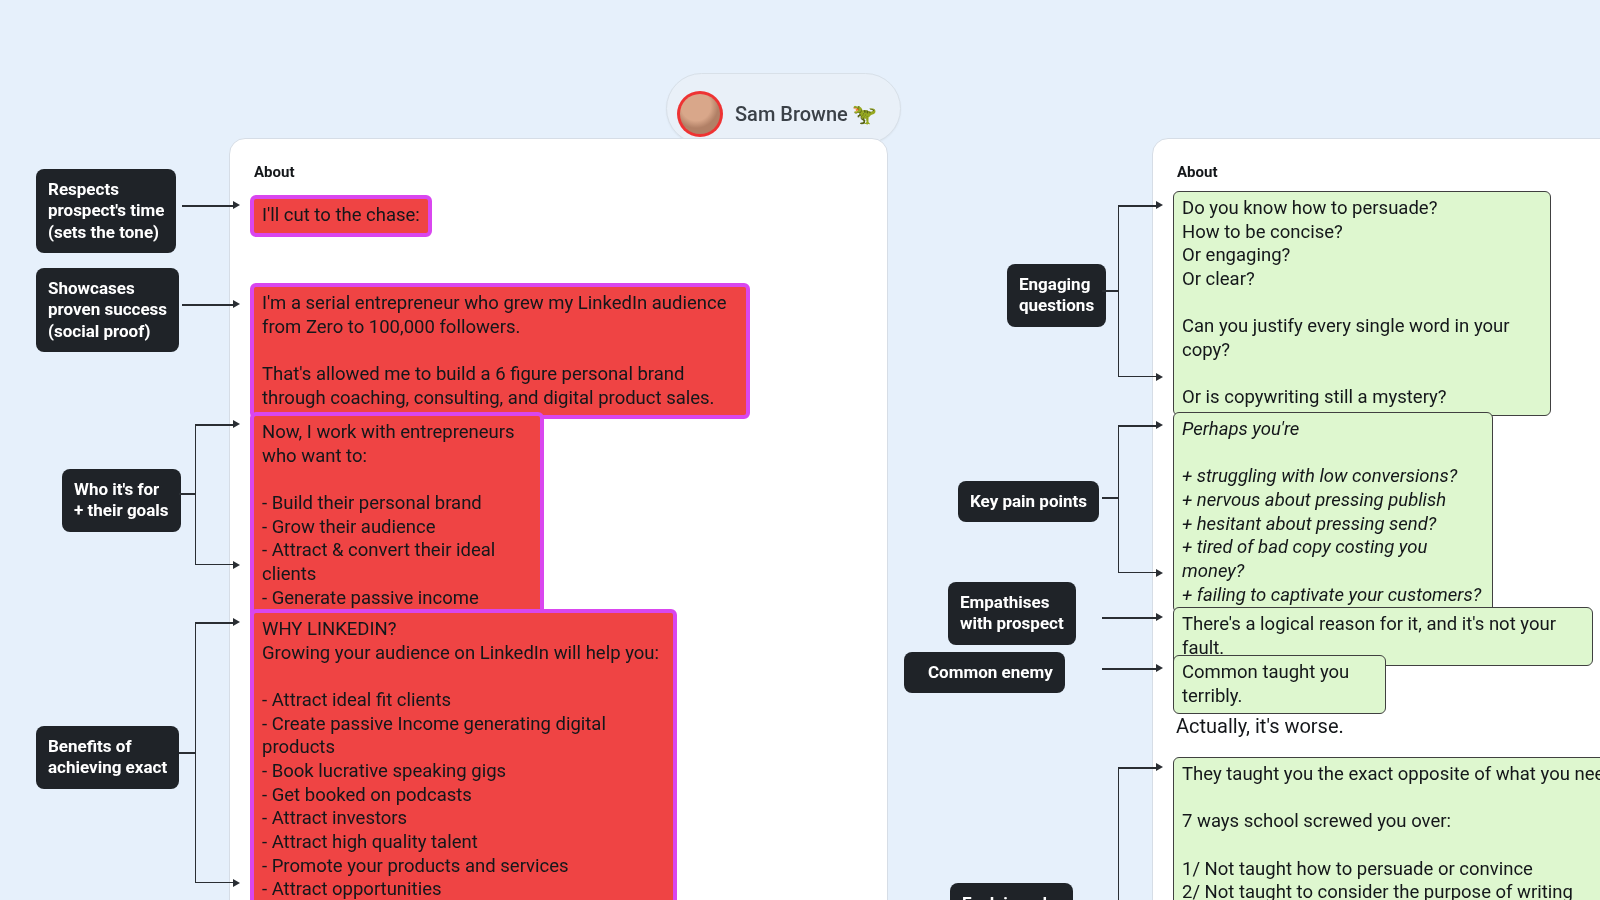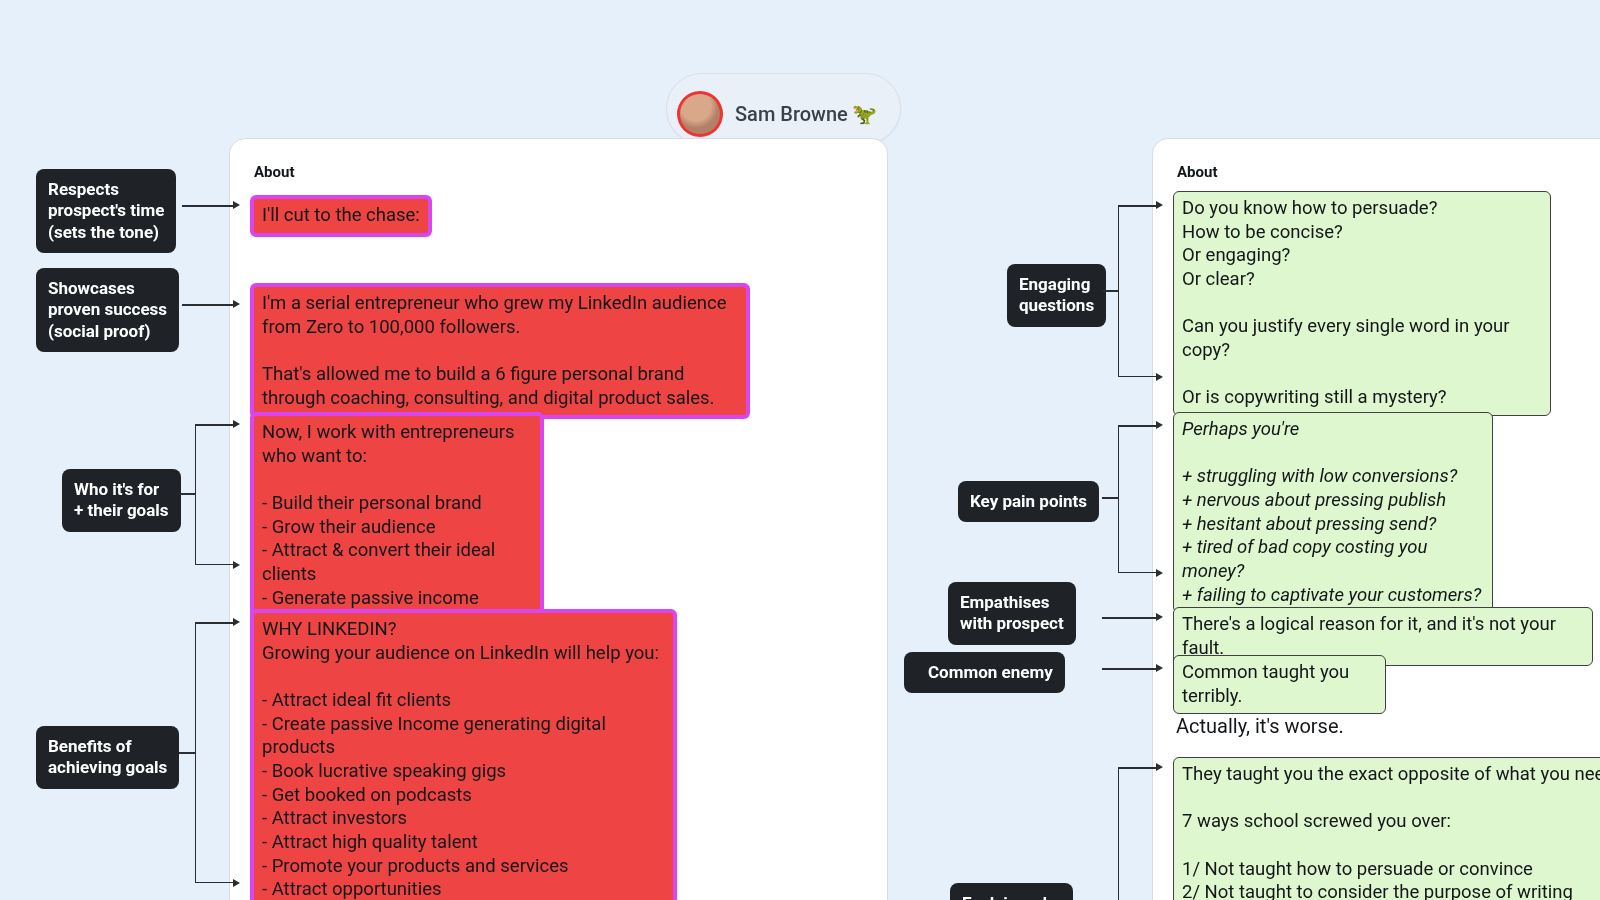--- a/index.html
+++ b/index.html
@@ -156,21 +156,21 @@
 
 <div class="tag" style="left:36px; top:169px;">Respects
 prospect's time
 (sets the tone)</div>
 <div class="tag" style="left:36px; top:268px;">Showcases
 proven success
 (social proof)</div>
 <div class="tag" style="left:62px; top:469px;">Who it's for
 + their goals</div>
 <div class="tag" style="left:36px; top:726px;">Benefits of
-achieving goals</div>
+achieving exact</div>
 
 <div class="tag" style="left:999px; top:264px;margin-left:8px;">Engaging
 questions</div>
 <div class="tag" style="left:958px; top:481px;">Key pain points</div>
 <div class="tag" style="left:948px; top:582px;">Empathises
 with prospect</div>
 <div class="tag" style="left:904px; top:652px;padding-left:24px;">Common enemy</div>
 <div class="tag" style="left:950px; top:883px; padding-bottom:30px;">Explains why</div>
 
 <div class="straight" style="left:182px; top:205px; width:51px;"></div>

